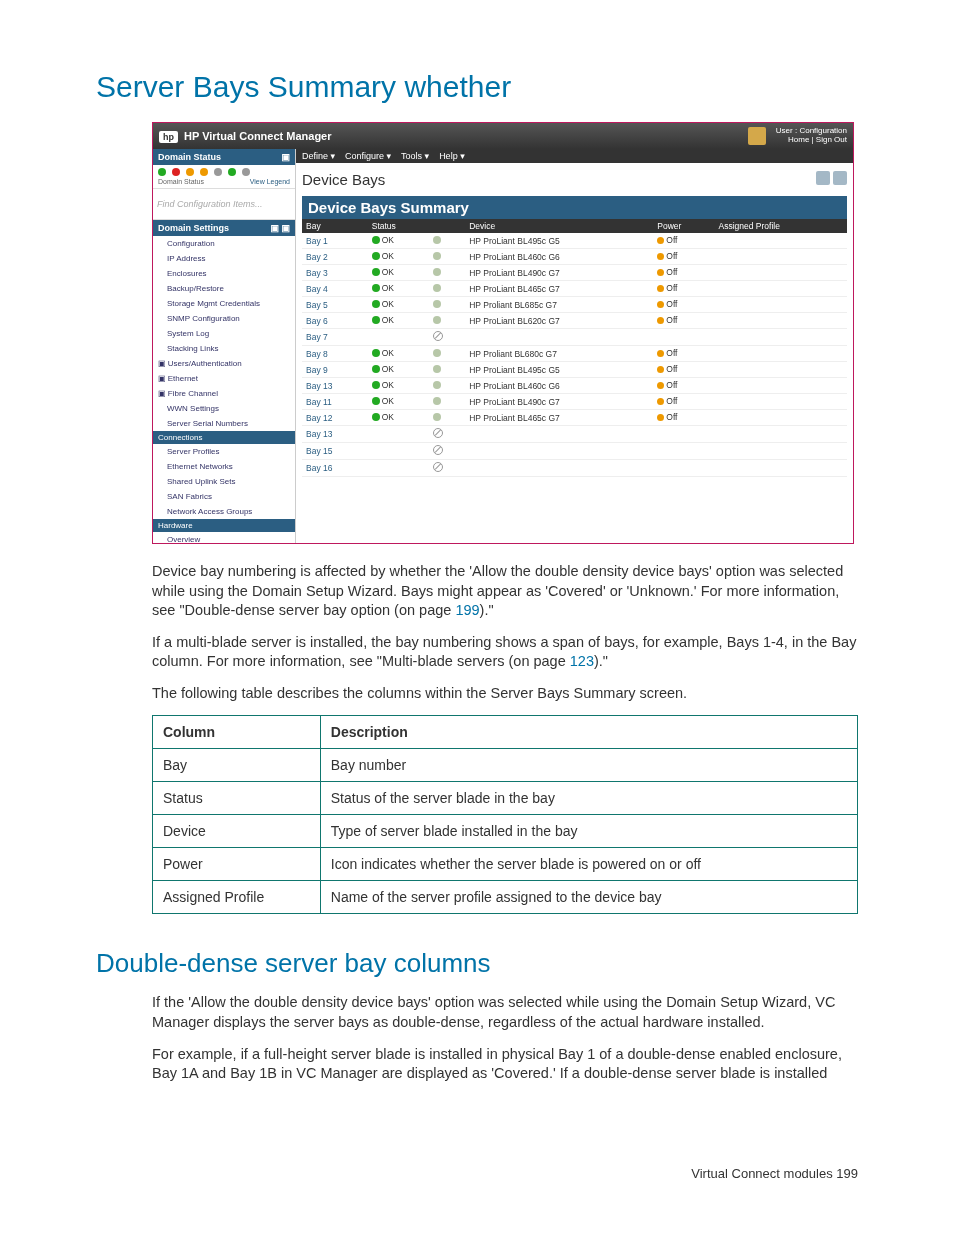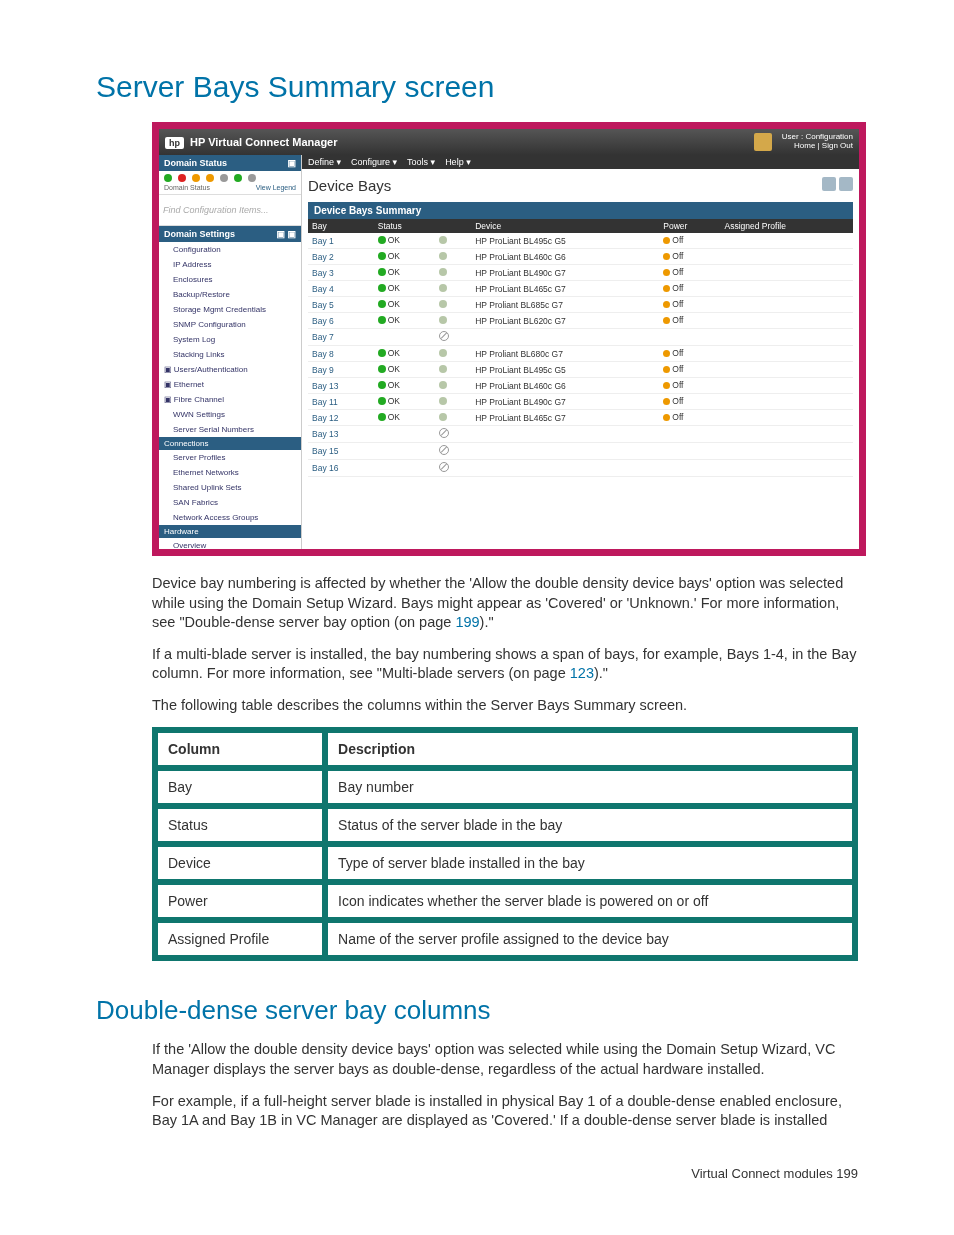--- a/index.html
+++ b/index.html
@@ -36,21 +36,21 @@
   }
   .body-text .page-link { color: #0073a8; }
   
   .vc-shot {
     width: 700px;
     height: 420px;
     margin: 0 0 18px 56px;
     font-family: Arial, sans-serif;
     font-size: 9px;
     color: #333;
-    border: 7px solid #be185d;
+    border: 1px solid #be185d;
     display: flex;
     flex-direction: column;
   }
   .vc-header {
     height: 26px;
     background: linear-gradient(#555, #333);
     color: #fff;
     display: flex;
     align-items: center;
     padding: 0 6px;
@@ -76,21 +76,21 @@
   .green{background:#2a2;} .red{background:#d22;} .orange{background:#e90;} .gray{background:#999;}
   .vc-side-label { display:flex; justify-content:space-between; font-size:7px; color:#666; }
   .vc-find { padding:10px 4px; border-top:1px solid #ddd; border-bottom:1px solid #ddd; color:#aaa; font-style:italic; }
   .vc-side-link { padding:3px 5px 3px 14px; font-size:8px; color:#336; cursor:pointer; }
   .vc-side-cat { background:#2b5e82; color:#fff; padding:2px 5px; font-size:8px; }
   .vc-main { flex:1; padding:6px; display:flex; flex-direction:column; }
   .vc-menubar { font-size:9px; color:#fff; background:#333; margin:-6px -6px 4px -6px; padding:2px 6px; }
   .vc-menubar span { margin-right:10px; }
   .vc-title { font-size:15px; color:#333; margin:4px 0 8px 0; display:flex; justify-content:space-between; align-items:flex-start; }
   .vc-title .icons span { width:14px; height:14px; background:#a4b8c6; display:inline-block; margin-left:3px; border-radius:2px;}
-  .vc-subheader { background:#2b5e82; color:#fff; padding:3px 6px; font-size:10px; font-weight:bold; }
+  .vc-subheader { background:#2b5e82; color:#fff; padding:3px 6px; font-size:15px; font-weight:bold; }
   table.bays { width:100%; border-collapse:collapse; font-size:8.5px; }
   table.bays th { background:#333; color:#fff; text-align:left; padding:2px 4px; font-weight:normal; }
   table.bays td { padding:2px 4px; border-bottom:1px solid #eee; vertical-align:middle; }
   .bay-link { color:#2b5e82; }
   .ok-pill { display:inline-flex; align-items:center; gap:2px; }
   .ok-pill .c { width:8px; height:8px; background:#2a2; border-radius:50%; display:inline-block; }
   .dev-icon { width:8px; height:8px; background:#b7c7a8; border-radius:50%; display:inline-block; margin-right:3px;}
   .na-icon { width:8px; height:8px; border:1px solid #999; border-radius:50%; display:inline-block; position:relative; }
   .na-icon::after { content:""; position:absolute; left:0; top:3px; width:8px; height:1px; background:#999; transform:rotate(-45deg);}
   .pwr { display:inline-flex; align-items:center; gap:2px; }
@@ -98,40 +98,40 @@
   
   table.desc {
     border-collapse: collapse;
     width: 100%;
     margin-left: 56px;
     width: calc(100% - 56px);
     font-size: 14px;
     font-weight: 300;
   }
   table.desc th, table.desc td {
-    border: 6px solid #0f766e;
+    border: 1px solid #0f766e;
     padding: 8px 10px;
     text-align: left;
     vertical-align: top;
   }
   table.desc th { font-weight: 600; }
   .footer {
     position: absolute;
     bottom: 54px;
     right: 96px;
     font-size: 13px;
     font-weight: 300;
   }
 </style>
 </head>
 <body>
 
 <div class="page">
 
-  <h1 class="section-title">Server Bays Summary screen</h1>
+  <h1 class="section-title">Server Bays Summary whether</h1>
 
   <div class="vc-shot">
     <div class="vc-header">
       <div><span class="hp-logo">hp</span><span>HP Virtual Connect Manager</span></div>
       <div style="display:flex; align-items:center; gap:10px;">
         <span style="width:18px;height:18px;background:#d4a84a;display:inline-block;border-radius:2px;"></span>
         <div class="right">
           <span>User : Configuration</span>
           <span>Home | Sign Out</span>
         </div>

